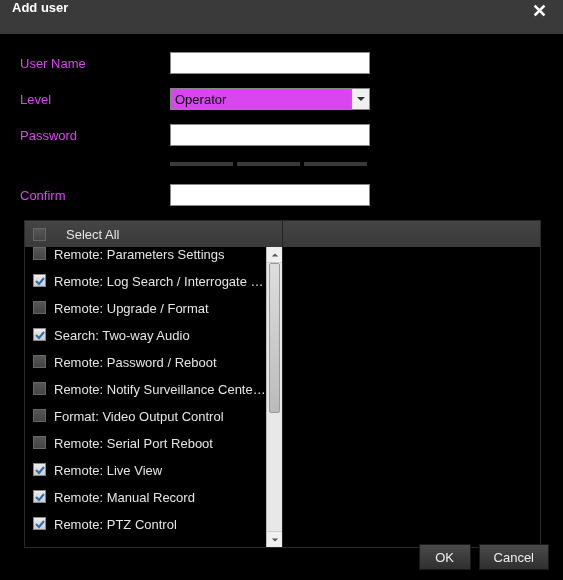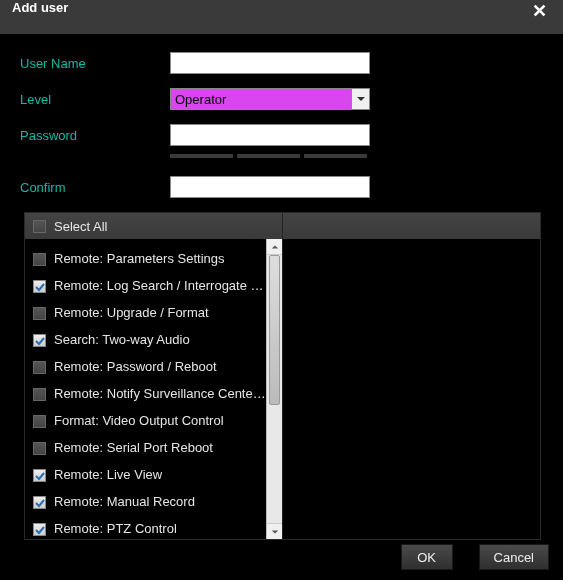--- a/index.html
+++ b/index.html
@@ -19,22 +19,22 @@
     background: #3a3a3a;
     display: flex; align-items: flex-start;
     padding: 0 12px;
   }
   .titlebar .title { font-weight: bold; color: #fff; flex: 1; }
   .close-x { color: #fff; font-size: 18px; font-weight: bold; cursor: pointer; padding: 0 4px; }
 
   .body { padding: 18px 20px 0 20px; }
 
   .row { display: flex; align-items: center; margin-bottom: 14px; }
-  .row.tight { margin-bottom: 8px; }
-  .label { width: 150px; color: #14b8a6; }
+  .row.tight { margin-bottom: 16px; }
+  .label { width: 150px; color: #d946ef; }
   .field { width: 200px; }
 
   input[type=text], input[type=password] {
     width: 200px; height: 22px;
     background: #fff; border: 1px solid #888;
     padding: 0 4px; font-size: 13px;
   }
 
   .select-wrap {
     width: 200px; height: 22px;
@@ -64,40 +64,40 @@
   }
   .perm-head {
     height: 26px;
     background: linear-gradient(#444,#3a3a3a);
     display: flex;
   }
   .perm-head .left {
     width: 258px; height: 26px;
     border-right: 1px solid #222;
     display: flex; align-items: center;
-    padding-left: 8px; gap: 8px;
+    padding-left: 8px; gap: 20px;
   }
   .perm-head .right { flex: 1; }
 
   .perm-list-wrap {
     display: flex;
     height: 300px;
   }
   .perm-list {
     width: 258px;
     border-right: 1px solid #222;
     overflow: hidden;
     position: relative;
   }
   .perm-items {
     position: absolute; left: 0; right: 16px; top: 0;
   }
   .perm-item {
     height: 27px;
-    display: flex; align-items: flex-end;
+    display: flex; align-items: flex-start;
     padding-left: 8px; gap: 8px;
     color: #e5e5e5;
     white-space: nowrap;
     overflow: hidden;
   }
   .perm-right-pane { flex: 1; background: #000; }
 
   .chk {
     width: 13px; height: 13px;
     border: 1px solid #888;
@@ -122,21 +122,21 @@
   .vscroll .arrow.bot { border-top:1px solid #ccc; border-bottom:none; }
   .vscroll .track { flex:1; position:relative; }
   .vscroll .thumb {
     position:absolute; left:2px; right:2px; top:0; height:150px;
     background: linear-gradient(#ddd,#bbb);
     border:1px solid #999; border-radius:2px;
   }
 
   .footer {
     position: absolute; bottom: 10px; right: 14px;
-    display: flex; gap: 26px;
+    display: flex; gap: 8px;
   }
   .btn {
     min-width: 52px; height: 26px;
     background: linear-gradient(#4a4a4a,#2f2f2f);
     border: 1px solid #1a1a1a;
     color: #eee;
     display:flex; align-items:center; justify-content:center;
     padding: 0 14px;
     cursor: pointer;
     font-size: 13px;

